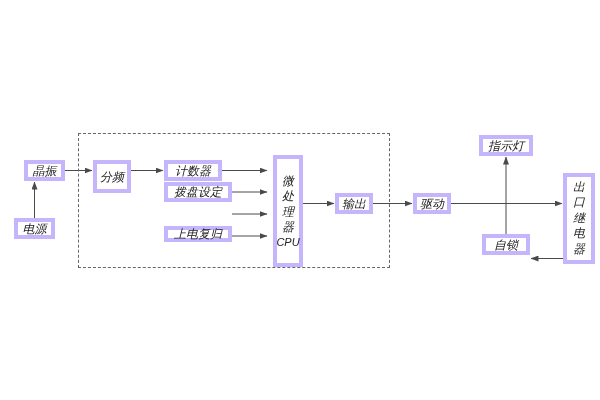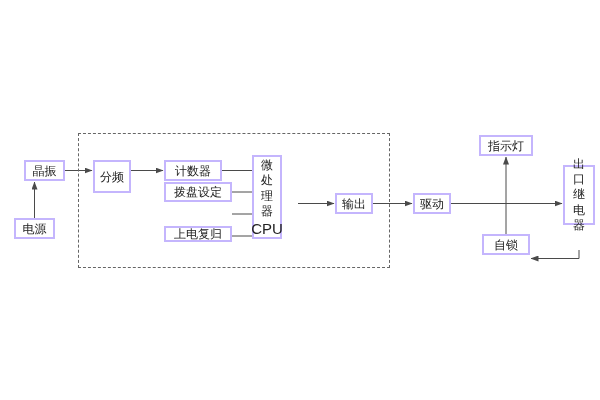--- a/index.html
+++ b/index.html
@@ -9,38 +9,39 @@
     height: 400px;
     background: #ffffff;
     font-family: "Liberation Sans", "DejaVu Sans", sans-serif;
     color: #222222;
     overflow: hidden;
   }
   svg.wires { position: absolute; left: 0; top: 0; width: 600px; height: 400px; }
   .box {
     position: absolute;
     box-sizing: border-box;
-    border: 2px solid #c4b5fd;
+    border: 4px solid #c4b5fd;
     background: #ffffff;
     display: flex;
     align-items: center;
     justify-content: center;
     font-size: 12px;
     line-height: 1;
     white-space: nowrap;
+    font-style: italic;
   }
   .vbox { flex-direction: column; white-space: normal; }
   .vtext {
     display: block;
     width: 13px;
     word-break: break-all;
     text-align: center;
     line-height: 1.28;
   }
-  .cpu-label { font-size: 15px; margin-top: 2px; }
+  .cpu-label { font-size: 11px; margin-top: 2px; }
   .dashed-frame {
     position: absolute;
     box-sizing: border-box;
     border: 1px dashed #666666;
     background: transparent;
   }
 </style>
 </head>
 <body>
 
@@ -76,30 +77,30 @@
 
   <div class="box" style="left:93px; top:160px; width:38px; height:33px;">分频</div>
 
   <div class="box" style="left:164px; top:160px; width:58px; height:21px;">计数器</div>
 
   <div class="box" style="left:164px; top:182px; width:68px; height:20px;">拨盘设定</div>
 
 
   <div class="box" style="left:164px; top:226px; width:68px; height:16px;">上电复归</div>
 
-  <div class="box vbox" style="left:252px; top:155px; width:30px; height:84px;">
+  <div class="box vbox" style="left:273px; top:155px; width:30px; height:112px;">
     <span class="vtext">微处理器</span>
     <span class="cpu-label">CPU</span>
   </div>
 
   <div class="box" style="left:335px; top:193px; width:38px; height:21px;">输出</div>
 
   <div class="box" style="left:413px; top:193px; width:38px; height:21px;">驱动</div>
 
   <div class="box" style="left:479px; top:135px; width:54px; height:21px;">指示灯</div>
 
-  <div class="box vbox" style="left:563px; top:165px; width:32px; height:60px;">
+  <div class="box vbox" style="left:563px; top:173px; width:32px; height:91px;">
     <span class="vtext">出口继电器</span>
   </div>
 
   <div class="box" style="left:482px; top:234px; width:48px; height:21px;">自锁</div>
 
 </div>
 
 </body></html>

